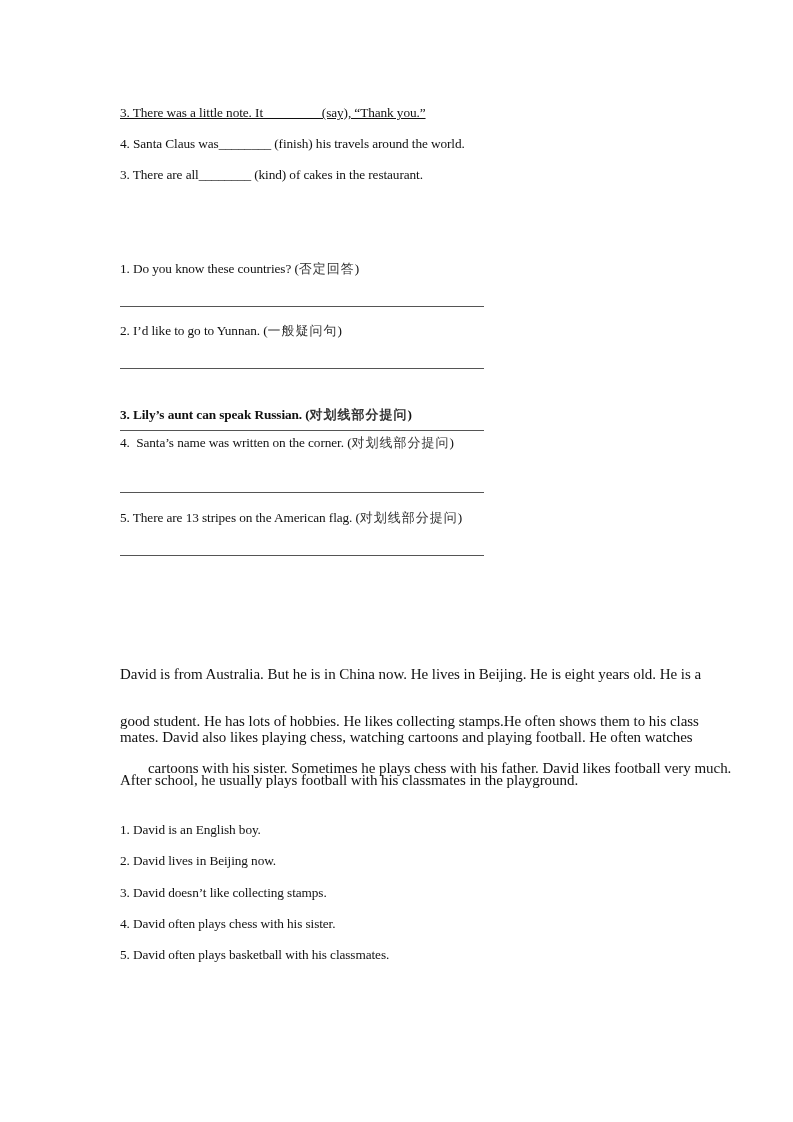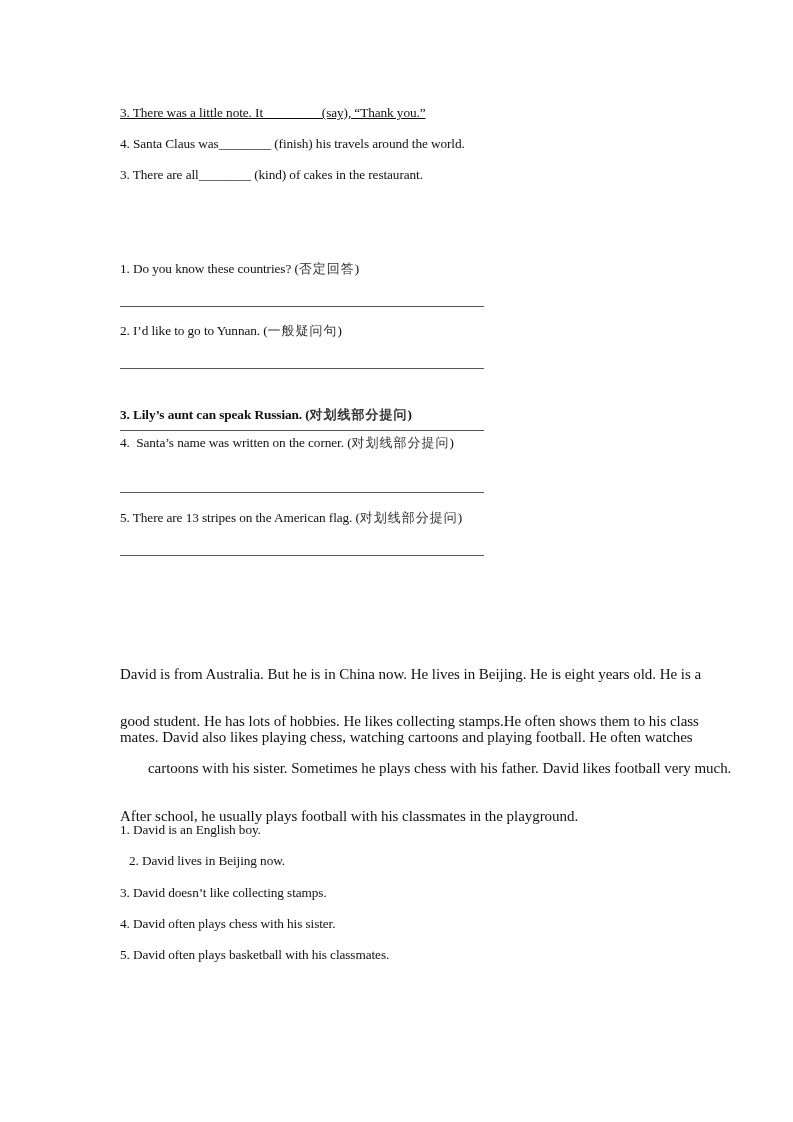--- a/index.html
+++ b/index.html
@@ -45,20 +45,20 @@
 
   <div class="line" style="top:510px;"><span>5. There are 13 stripes on the American flag. (</span><span class="cjk">对划线部分提问</span><span>)</span></div>
   <div class="answer-line" style="top:555px;"></div>
 </div>
 
 <div>
   <div class="passage-line" style="top:666px;">David is from Australia. But he is in China now. He lives in Beijing. He is eight years old. He is a</div>
   <div class="passage-line" style="top:697px;margin-top:16px;">good student. He has lots of hobbies. He likes collecting stamps.He often shows them to his class</div>
   <div class="passage-line" style="top:729px;">mates. David also likes playing chess, watching cartoons and playing football. He often watches</div>
   <div class="passage-line" style="top:760px;margin-left:28px;">cartoons with his sister. Sometimes he plays chess with his father. David likes football very much.</div>
-  <div class="passage-line" style="top:808px;">After school, he usually plays football with his classmates in the playground.</div>
+  <div class="passage-line" style="top:772px;">After school, he usually plays football with his classmates in the playground.</div>
 
   <div class="line" style="top:822px;">1. David is an English boy.</div>
-  <div class="line" style="top:853px;margin-left:9px;">2. David lives in Beijing now.</div>
+  <div class="line" style="top:853px;">2. David lives in Beijing now.</div>
   <div class="line" style="top:885px;">3. David doesn’t like collecting stamps.</div>
   <div class="line" style="top:916px;">4. David often plays chess with his sister.</div>
   <div class="line" style="top:947px;">5. David often plays basketball with his classmates.</div>
 </div>
 
 </body></html>

